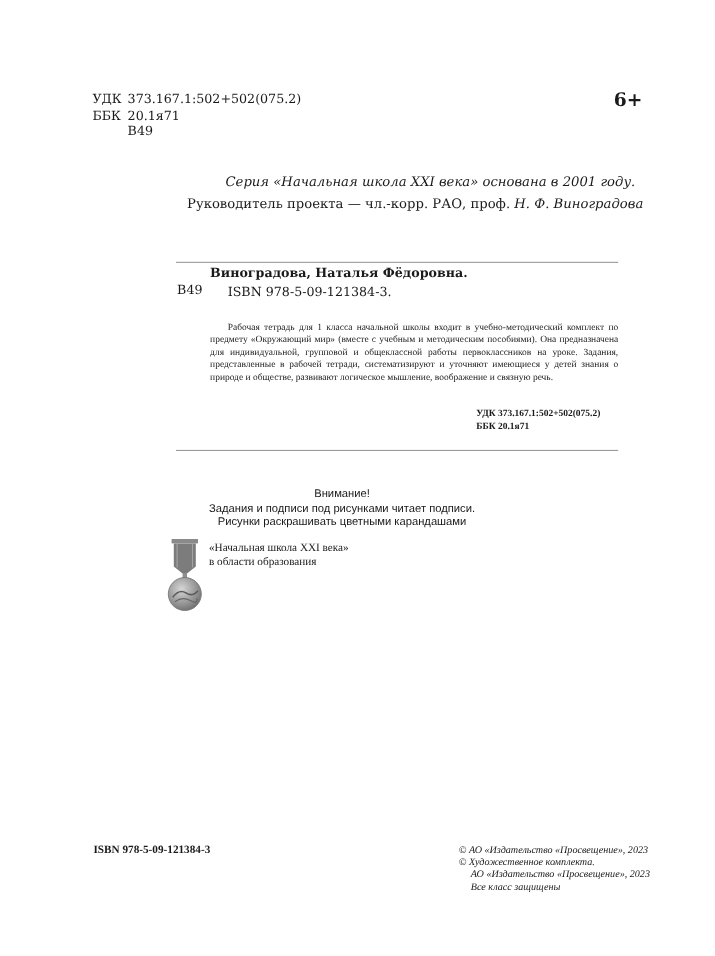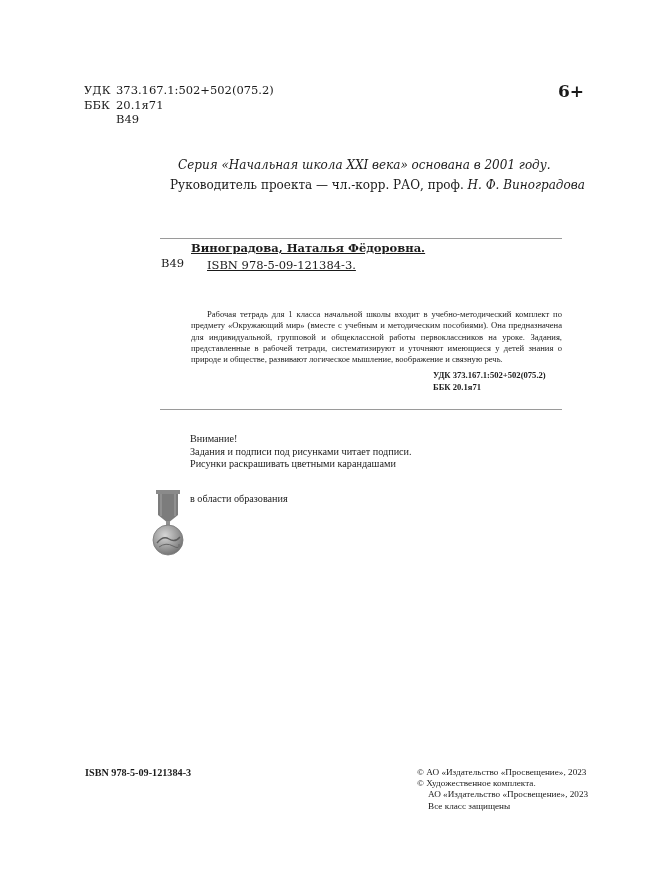--- a/index.html
+++ b/index.html
@@ -4,41 +4,41 @@
 <style>
   html, body { margin:0; padding:0; background:#ffffff; }
   body { width:650px; height:869px; position:relative; overflow:hidden;
          font-family:"DejaVu Serif","Liberation Serif",serif; color:#1a1a1a; }
   .abs { position:absolute; white-space:nowrap; }
   .udk-top { left:84px; top:83px; font-size:11.5px; line-height:14.5px; }
   .udk-top .row { display:block; }
   .udk-top .lbl { display:inline-block; width:32px; }
   .udk-top .indent { padding-left:32px; }
   .age { left:558px; top:81px; font-size:17px; font-weight:bold; }
-  .series { left:178px; top:158px; font-size:12px; font-style:italic; }
+  .series { left:205px; top:158px; font-size:12px; font-style:italic; }
   .leader { left:170px; top:178px; font-size:12px; }
   .leader i { font-style:italic; }
   .rule { position:absolute; left:160px; width:402px; height:1px; background:#9a9a9a; }
   .card-code { left:161px; top:256px; font-size:11.5px; }
-  .card { position:absolute; left:191px; top:241px; width:371px; font-size:11.5px; line-height:14.6px;text-decoration:underline; }
+  .card { position:absolute; left:191px; top:241px; width:371px; font-size:11.5px; line-height:14.6px; }
   .card .author { font-weight:bold; }
   .card .desc { text-indent:16px; text-align:justify; }
   .card .isbn { padding-left:16px; margin-top:2px; }
-  .annot { position:absolute; left:191px; top:309px; width:371px; font-size:8.6px; line-height:11.3px;
+  .annot { position:absolute; left:191px; top:292px; width:371px; font-size:8.6px; line-height:11.3px;
            text-align:justify; text-indent:16px; font-family:"Liberation Serif",serif; }
   .annot-udk { position:absolute; left:433px; top:370px; font-size:8.6px; line-height:11.5px; font-weight:bold;
                font-family:"Liberation Serif",serif; }
-  .attention { left:190px; top:433px; font-size:10.2px; line-height:12.6px; font-family:Liberation Serif, serif; }
+  .attention { left:190px; top:444px; font-size:10.2px; line-height:12.6px; font-family:Liberation Sans, sans-serif;text-align:center; }
   .attention span { display:block; }
   .medal { position:absolute; left:151px; top:489px; width:34px; height:68px; }
   .award { left:190px; top:492px; font-size:10.2px; line-height:13px; font-family:"Liberation Serif",serif; }
   .award span { display:block; }
   .isbn-bottom { left:85px; top:767px; font-size:10.2px; font-weight:bold; font-family:"Liberation Serif",serif; }
   .copyright { left:417px; top:767px; font-size:9.2px; line-height:11.2px; font-family:"Liberation Serif",serif; }
-  .copyright span { display:block; }
+  .copyright span { display:block;font-style:italic; }
   .copyright .ind { padding-left:11px; }
 </style>
 </head>
 <body>
 
 <div class="abs udk-top">
   <span class="row"><span class="lbl">УДК</span><span>373.167.1:502+502(075.2)</span></span>
   <span class="row"><span class="lbl">ББК</span><span>20.1я71</span></span>
   <span class="row indent">В49</span>
 </div>
@@ -84,20 +84,21 @@
   <rect x="5" y="1" width="24" height="4" fill="#8a8a8a"></rect>
   <path d="M7 5 L27 5 L27 26 L17 34 L7 26 Z" fill="#7c7c7c"></path>
   <path d="M10 5 L10 27 M24 5 L24 27" stroke="#a4a4a4" stroke-width="1"></path>
   <rect x="15" y="32" width="4" height="5" fill="#8f8f8f"></rect>
   <circle cx="17" cy="51" r="15" fill="url(#mg)" stroke="#777" stroke-width="0.8"></circle>
   <path d="M6 54 Q12 46 18 50 T29 48" stroke="#5c5c5c" stroke-width="1.4" fill="none"></path>
   <path d="M8 58 Q15 53 22 57 T28 55" stroke="#666" stroke-width="1" fill="none"></path>
 </svg>
 
 <div class="abs award">
+  <span>«Начальная школа XXI века»</span>
   <span>в области образования</span>
 </div>
 
 <div class="abs isbn-bottom">ISBN 978-5-09-121384-3</div>
 
 <div class="abs copyright">
   <span>© АО «Издательство «Просвещение», 2023</span>
   <span>© Художественное комплекта.</span>
   <span class="ind">АО «Издательство «Просвещение», 2023</span>
   <span class="ind">Все класс защищены</span>

